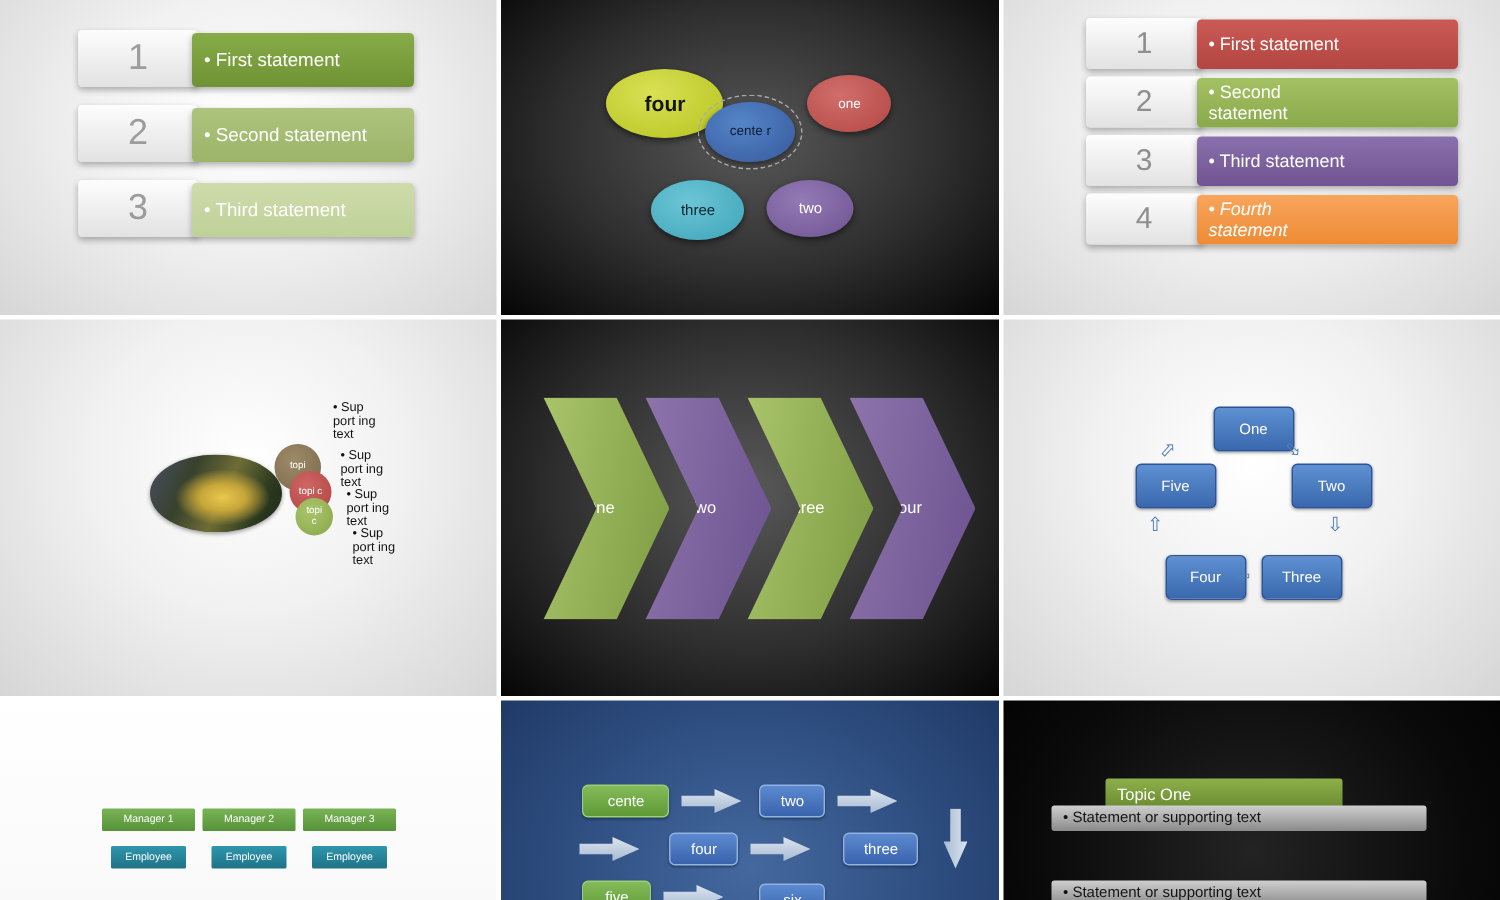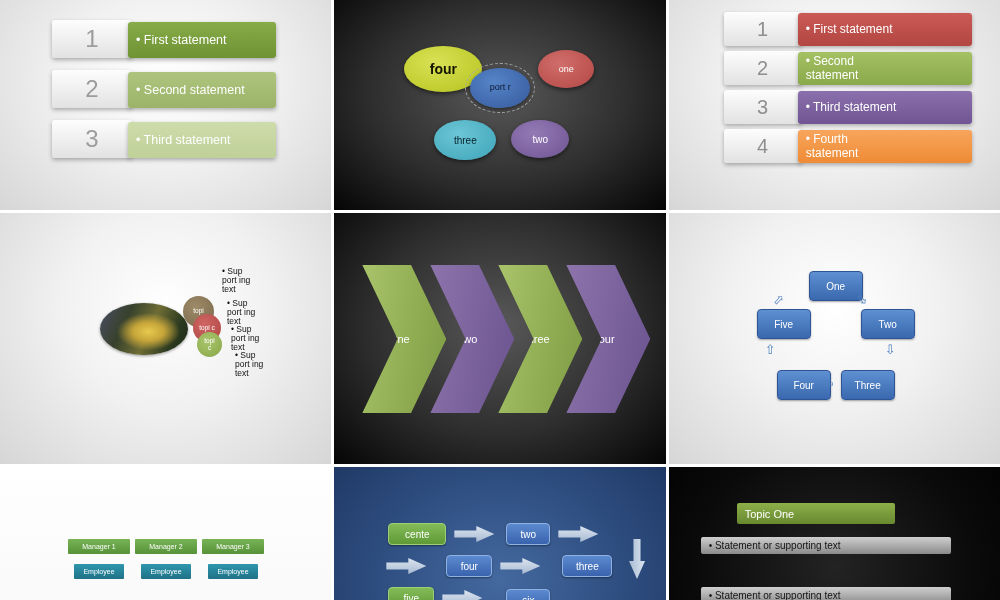--- a/index.html
+++ b/index.html
@@ -28,21 +28,21 @@
   #s1 .b0{background:linear-gradient(#86ab47,#6f9334);}
   #s1 .b1{background:linear-gradient(#aec47e,#9bb468);}
   #s1 .b2{background:linear-gradient(#cedcab,#bfd098);}
   #s3 .nl-row{left:55px;width:250px;height:34px;}
   #s3 .r0{top:12px}#s3 .r1{top:51px}#s3 .r2{top:90px}#s3 .r3{top:129px}
   #s3 .nl-num{width:78px;height:34px;font-size:20px;color:#8f8f8f;}
   #s3 .nl-bar{left:74px;top:1px;width:174px;height:33px;font-size:12px;padding-right:72px;}
   #s3 .b0{background:linear-gradient(#ca5a56,#b34642);}
   #s3 .b1{background:linear-gradient(#a4c163,#8aa94b);}
   #s3 .b2{background:linear-gradient(#8a70ac,#705493);}
-  #s3 .b3{background:linear-gradient(#f8a55c,#ee8b35);}
+  #s3 .b3{background:linear-gradient(#f8a55c,#ee8b35);font-style:italic;}
 
   
   .el{position:absolute;border-radius:50%;display:flex;align-items:center;justify-content:center;
     text-align:center;box-shadow:0 2px 4px rgba(0,0,0,.5);}
   .e-four{left:70px;top:46px;width:78px;height:46px;color:#141400;font-weight:bold;font-size:14px;
     background:radial-gradient(ellipse at 40% 35%,#d9e155,#b5c31d);}
   .e-center{left:136px;top:68px;width:60px;height:40px;color:#0d1b33;font-size:9px;line-height:1.05;
     z-index:2;padding:0 16px;box-sizing:border-box;
     background:radial-gradient(ellipse at 40% 35%,#5585c8,#35599c);}
   .e-center::after{content:"";position:absolute;inset:-5px;border:1px dashed #a9a9a9;border-radius:50%;}
@@ -115,21 +115,21 @@
     background:linear-gradient(#dce5f0,#a8bad2);
     clip-path:polygon(0 28%,55% 28%,55% 0,100% 50%,55% 100%,55% 72%,0 72%);}
   .fa1{left:120px;top:59px}.fa2{left:224px;top:59px}
   .fa3{left:52px;top:91px}.fa4{left:166px;top:91px}
   .fa5{left:283px;top:84px;transform:rotate(90deg)}
   .fa6{left:108px;top:123px}
 
   
   .topic-bar{position:absolute;left:68px;width:158px;height:21px;color:#fff;font-size:11px;
     display:flex;align-items:center;padding-left:8px;box-sizing:border-box;border-radius:2px;}
-  .t-one{top:36px;background:linear-gradient(#8db04a,#68882f);}
+  .t-one{top:52px;background:linear-gradient(#8db04a,#68882f);}
   .t-two{top:90px;background:linear-gradient(#73598f,#53406e);}
   .stmt-bar{position:absolute;left:32px;width:250px;height:17px;color:#141414;font-size:10px;
     display:flex;align-items:center;padding-left:8px;box-sizing:border-box;border-radius:2px;
     background:linear-gradient(#cfcfcf,#8a8a8a);}
   .st-one{top:70px}.st-two{top:120px}
 </style>
 </head>
 <body>
 
 <div class="gallery">
@@ -144,21 +144,21 @@
       <div class="nl-bar b1">• Second statement</div>
     </div>
     <div class="nl-row r2">
       <div class="nl-num">3</div>
       <div class="nl-bar b2">• Third statement</div>
     </div>
   </section>
 
   <section class="slide s-dark" id="s2">
     <div class="el e-four">four</div>
-    <div class="el e-center">port r</div>
+    <div class="el e-center">cente r</div>
     <div class="el e-one">one</div>
     <div class="el e-three">three</div>
     <div class="el e-two">two</div>
   </section>
 
   <section class="slide s-light" id="s3">
     <div class="nl-row r0">
       <div class="nl-num">1</div>
       <div class="nl-bar b0">• First statement</div>
     </div>

